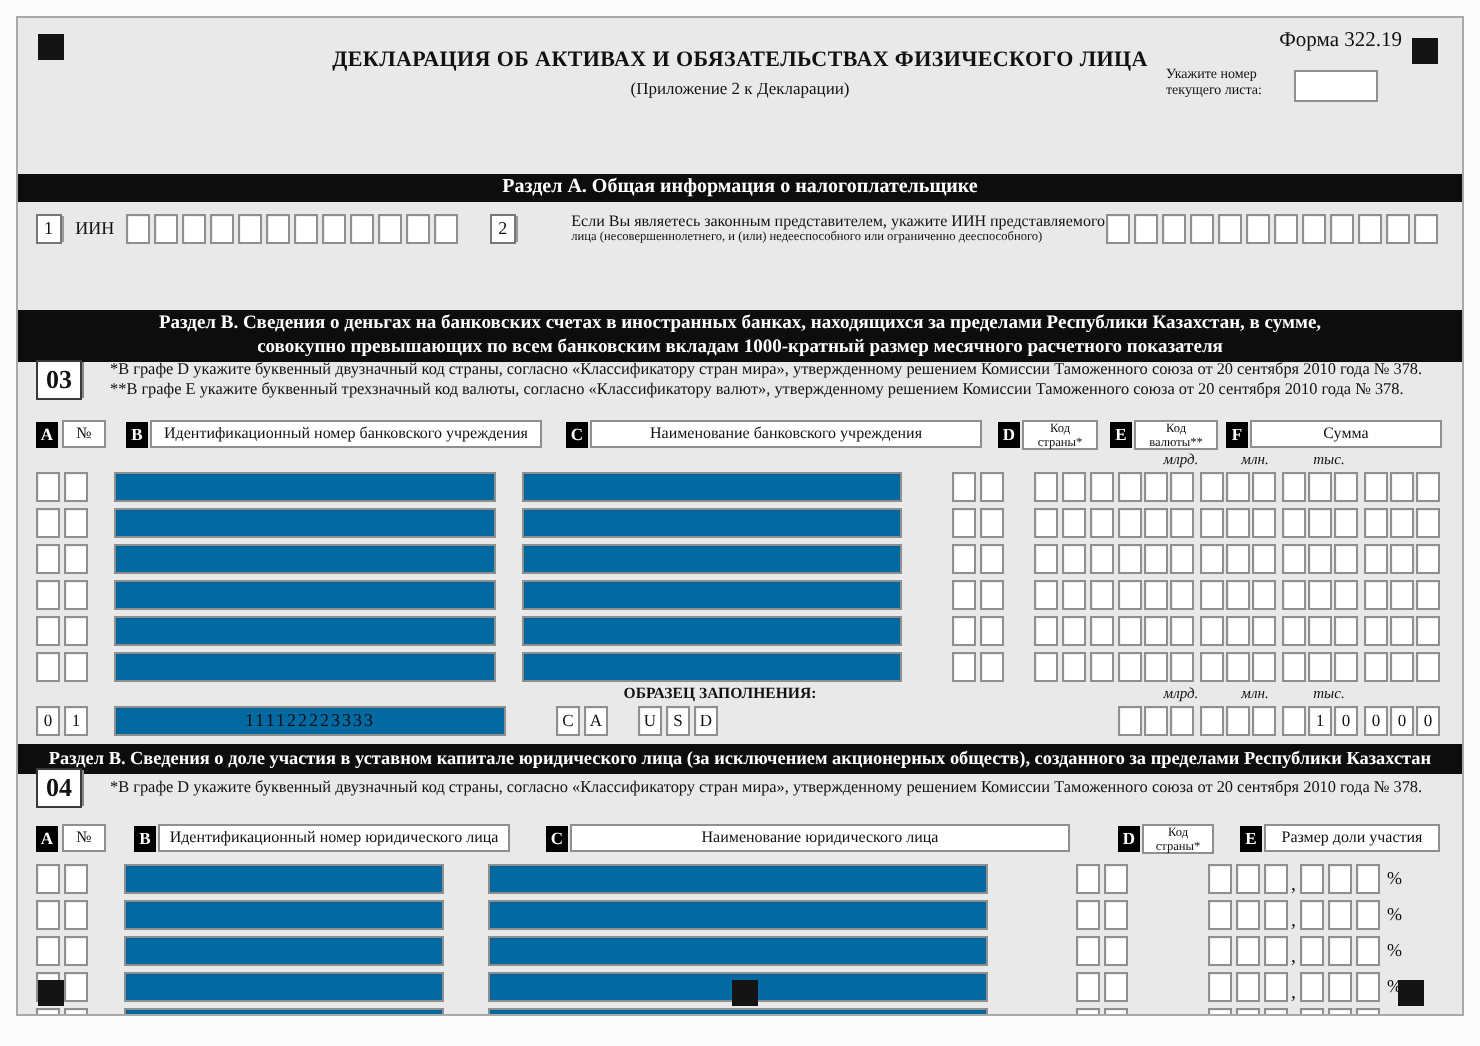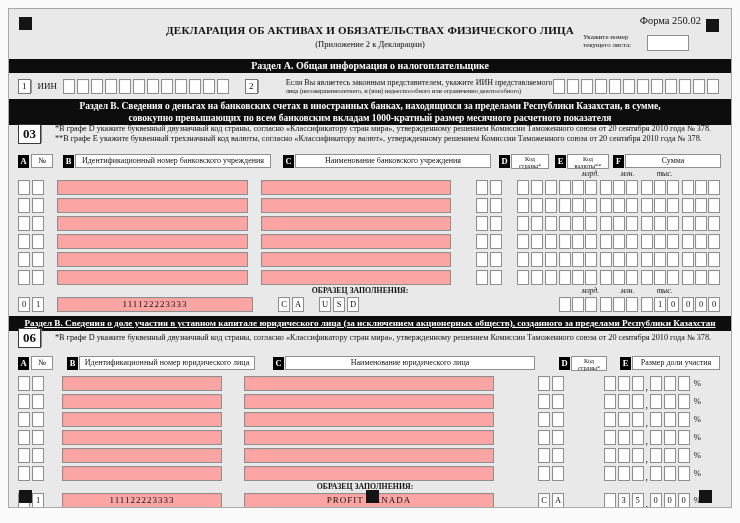--- a/index.html
+++ b/index.html
@@ -14,24 +14,24 @@
   .top { position:relative; height:50px; }
   .sq-tl { left:10px; top:8px; }
   .sq-tr { right:12px; top:10px; }
   .title-wrap { position:absolute; left:0; right:0; top:15px; text-align:center; }
   .title { font-weight:bold; font-size:11px; letter-spacing:.2px; }
   .subtitle { font-size:8.5px; margin-top:3px; }
   .form-no { position:absolute; top:6px; right:30px; font-size:10.5px; }
   .sheet-label { position:absolute; left:574px; top:24px; font-size:7px; line-height:8px; }
   .sheet-input { position:absolute; left:638px; top:26px; width:42px; height:16px; border:1px solid #8f8f8f; background:#fff; font-size:9px; text-align:center; font-family:"Liberation Serif", serif; }
   
-  .bar { background:var(--bar-bg,#0d0d0d); color:#fff; font-weight:bold; text-align:center; }
+  .bar { background:var(--bar-bg,#0d0d0d); color:#fff; font-weight:bold; text-align:center;margin-top:28px; }
   .bar-a { font-size:10px; line-height:14px; height:14px; }
   .bar-b1 { font-size:9.5px; line-height:12px; padding:1px 0; height:26px; }
-  .bar-b2 { font-size:9.2px; line-height:15px; height:15px; white-space:nowrap; margin-top:3px;text-decoration:underline; }
+  .bar-b2 { font-size:9.2px; line-height:15px; height:15px; white-space:nowrap; margin-top:3px; }
   
   .rowA { display:flex; align-items:center; height:26px; padding:0 10px 0 9px; }
   .numbox { width:13px; height:15px; background:#fff; border:1px solid #777; font-size:9px; text-align:center; line-height:13px; box-shadow:2px 0 0 -1px #999; }
   .rowA .lbl { font-weight:normal; font-size:9px; margin:0 6px 0 7px; }
   .cells { display:flex; align-items:center; }
   .cell { width:12px; height:15px; background:#fff; border:1px solid #8f8f8f; margin-right:2px; font-size:8.5px; text-align:center; line-height:13px; display:inline-block; box-shadow: inset .5px .5px 0 rgba(0,0,0,.06); }
   .rep-text { margin-left:28px; width:278px; }
   .rep-line1 { font-size:8px; line-height:9px; }
   .rep-line2 { font-size:6.3px; line-height:8px; }
   .rowA .rep-cells { margin-left:auto; }
@@ -57,21 +57,21 @@
   .h4-b { margin-left:14px; } .h4-b + .hbox { width:176px; margin-left:1px; }
   .h4-c { margin-left:18px; } .h4-c + .hbox { width:250px; margin-left:1px; }
   .h4-d { margin-left:24px; } .h4-d + .hbox-sm { width:36px; margin-left:1px; }
   .h4-e { margin-left:13px; } .h4-e + .hbox { width:88px; margin-left:1px; }
   
   .unit-row { display:flex; height:9px; padding:0 10px 0 9px; align-items:flex-end; }
   .unit-labels { margin-left:auto; width:149px; display:flex; }
   .unit-labels span { width:37px; font-style:italic; font-size:7.5px; text-align:center; line-height:9px; }
   
   .row { display:flex; align-items:center; height:18px; padding:0 10px 0 9px; }
-  .fbox { background:#fca5a5; border:1px solid #8f8f8f; height:15px; font-size:9px; text-align:center; line-height:13px; letter-spacing:1px; box-shadow: inset .5px .5px 0 rgba(0,0,0,.06); }
+  .fbox { background:#0369a1; border:1px solid #8f8f8f; height:15px; font-size:9px; text-align:center; line-height:13px; letter-spacing:1px; box-shadow: inset .5px .5px 0 rgba(0,0,0,.06); }
   .r3 .id-f { width:196px; margin-left:11px; }
   .r3 .name-f { width:196px; margin-left:13px; }
   .r3 .country { margin-left:25px; }
   .r3 .curr { margin-left:13px; }
   .r3 .sum { margin-left:auto; }
   .sum .cell { margin-right:1px; }
   .sum .gstart { margin-left:2px; }
   .r4 .id-f { width:160px; margin-left:16px; }
   .r4 .name-f { width:250px; margin-left:22px; }
   .r4 .country { margin-left:44px; }
@@ -91,21 +91,21 @@
 <div class="page">
   <div class="form-area" style="--form-bg: #e9e9e9;">
 
     <div class="top">
       <div class="sq sq-tl"></div>
       <div class="sq sq-tr"></div>
       <div class="title-wrap">
         <div class="title">ДЕКЛАРАЦИЯ ОБ АКТИВАХ И ОБЯЗАТЕЛЬСТВАХ ФИЗИЧЕСКОГО ЛИЦА</div>
         <div class="subtitle">(Приложение 2 к Декларации)</div>
       </div>
-      <div class="form-no">Форма 250.02</div>
+      <div class="form-no">Форма 322.19</div>
       <div class="sheet-label">
         <div>Укажите номер</div>
         <div>текущего листа:</div>
       </div>
       <input class="sheet-input" value="" style="">
     </div>
 
     <div class="bar bar-a" style="--bar-bg: #0d0d0d;">Раздел А. Общая информация о налогоплательщике</div>
 
     <div class="rowA">
@@ -417,21 +417,21 @@
             <span class="cell gstart">0</span>
             <span class="cell">0</span>
             <span class="cell">0</span>
           </span>
         </div>
       </div>
 
     <div class="bar bar-b2" style="--bar-bg: #0d0d0d;">Раздел В. Сведения о доле участия в уставном капитале юридического лица (за исключением акционерных обществ), созданного за пределами Республики Казахстан</div>
 
     <div class="notes notes4">
-      <span class="code">06</span>
+      <span class="code">04</span>
       <span class="note-lines">
         <div>*В графе D укажите буквенный двузначный код страны, согласно «Классификатору стран мира», утвержденному решением Комиссии Таможенного союза от 20 сентября 2010 года № 378.</div>
       </span>
     </div>
 
     <div class="thead">
       <span class="lb">A</span>
       <span class="hbox no-h">№</span>
       <span class="lb h4-b">B</span>
       <span class="hbox">Идентификационный номер юридического лица</span>

